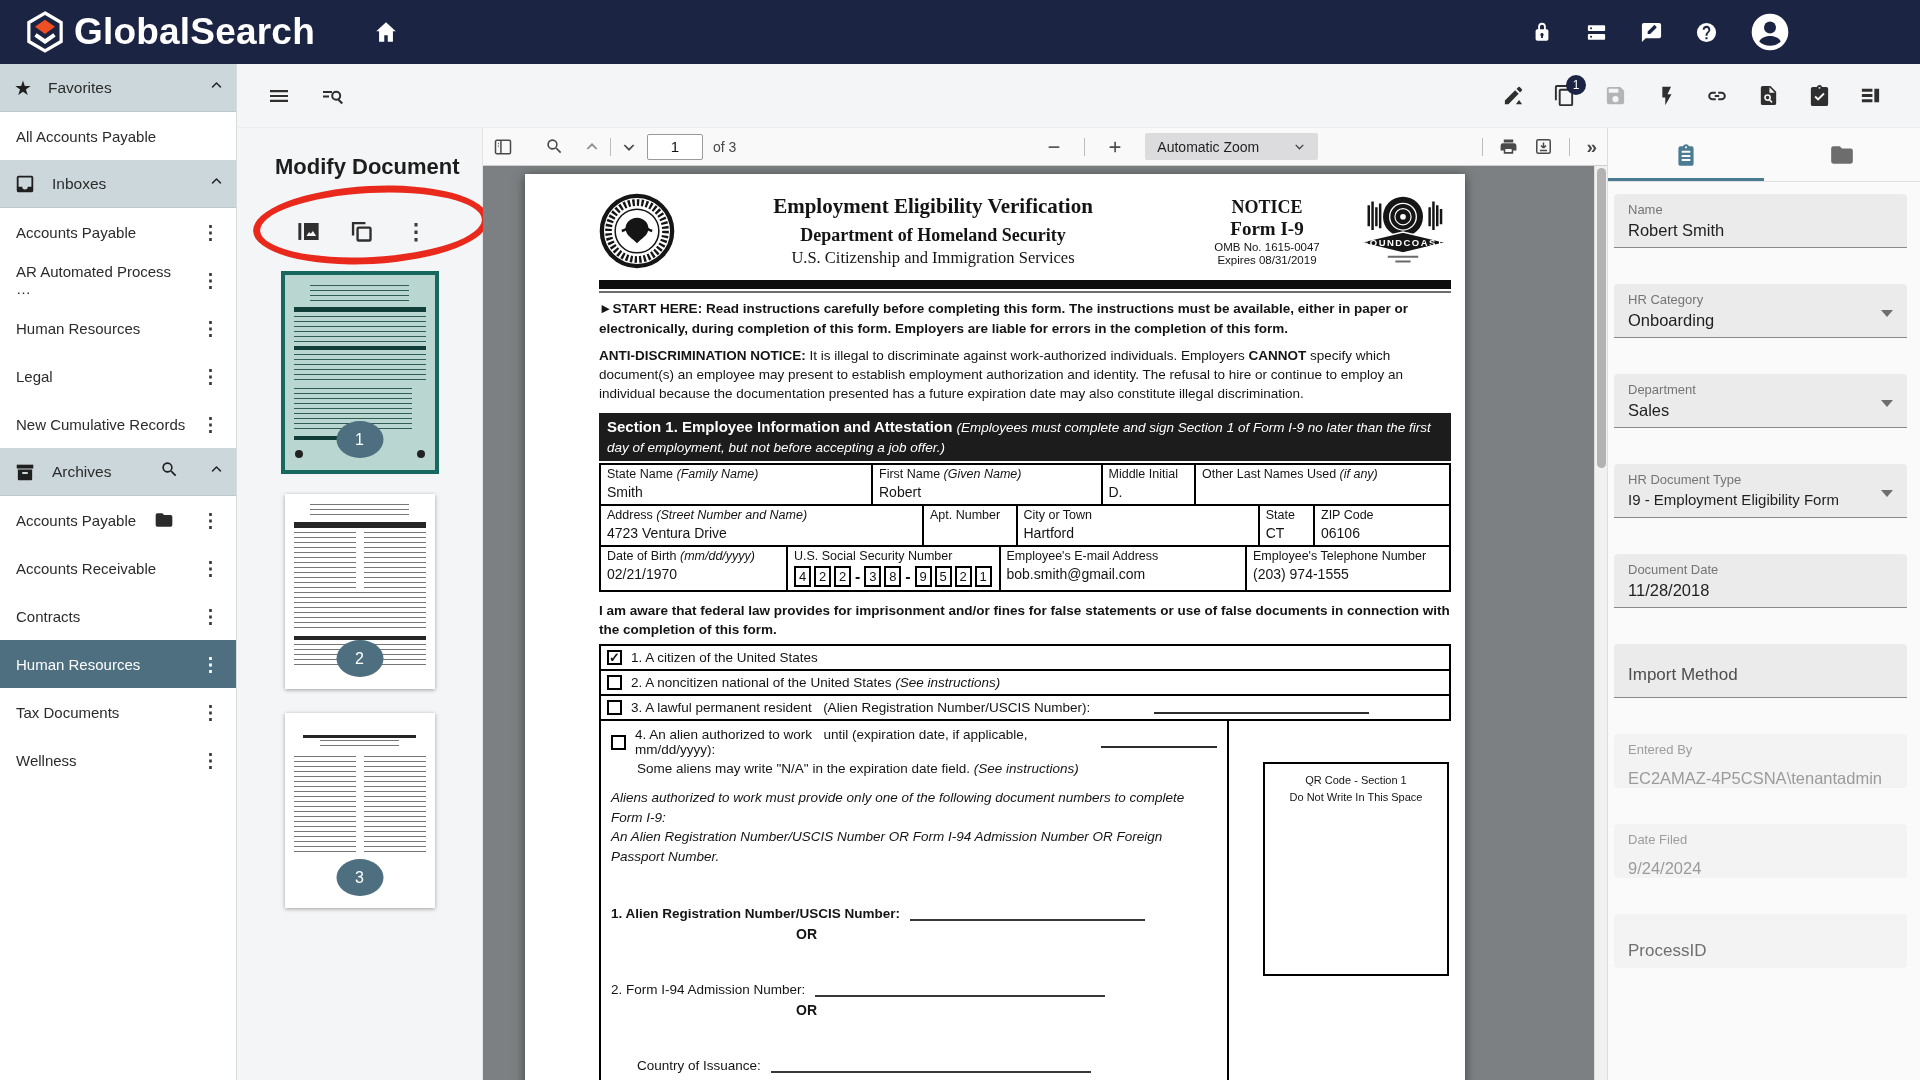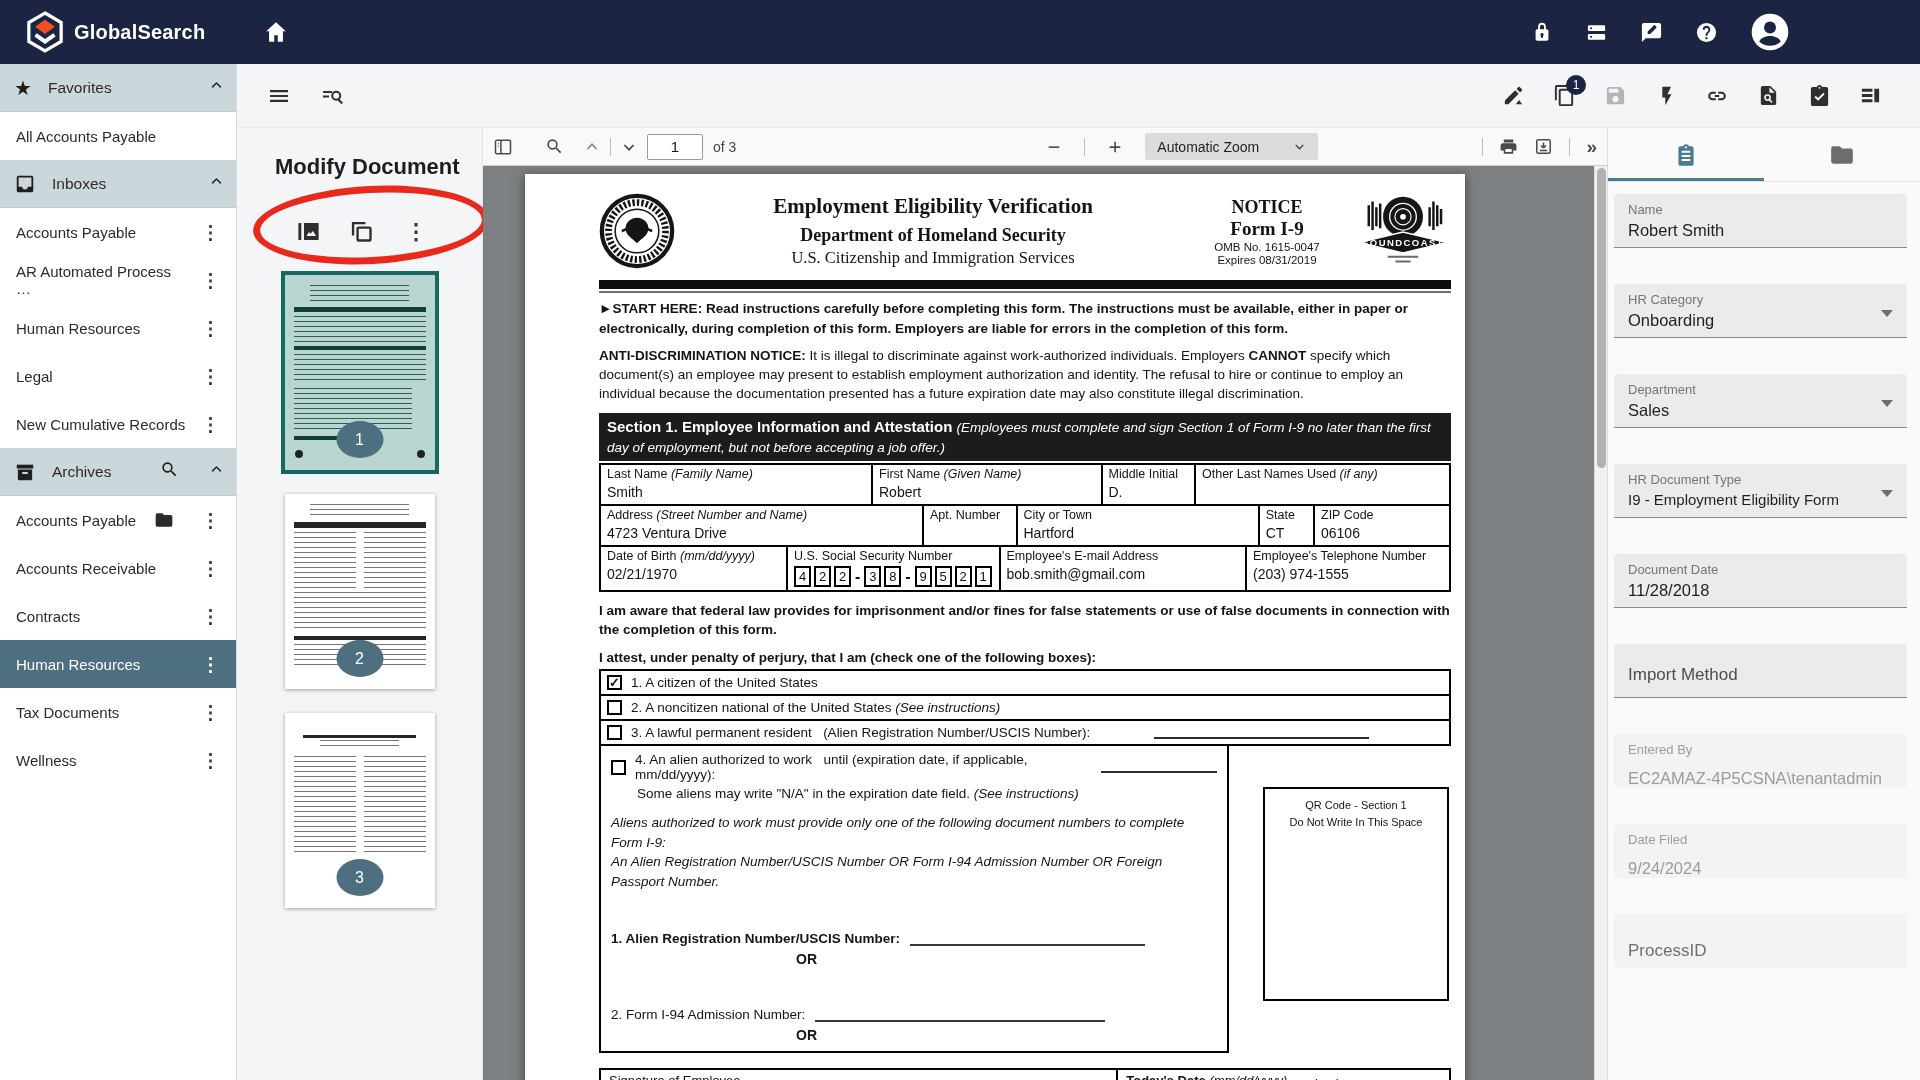--- a/index.html
+++ b/index.html
@@ -2,21 +2,21 @@
 <html><head>
 <meta charset="utf-8">
 <style>
   * { margin:0; padding:0; box-sizing:border-box; }
   html,body { width:1920px; height:1080px; overflow:hidden;
     font-family:"Liberation Sans",sans-serif; background:#f4f5f6; color:#222; }
 
   
   .navbar { height:64px; background:#1b2443; display:flex; align-items:center; padding:0 26px; color:#fff; }
   .brand { display:flex; align-items:center; gap:10px; }
-  .brand-text { font-size:20px; font-weight:700; letter-spacing:.2px; }
+  .brand-text { font-size:37px; font-weight:700; letter-spacing:.2px; }
   .home-btn { margin-left:58px; display:flex; cursor:pointer; }
   .nav-right { margin-left:auto; display:flex; align-items:center; gap:32px; padding-right:104px; }
   .nav-icon { display:flex; cursor:pointer; }
 
   
   .app { display:flex; height:1016px; }
 
   
   .sidebar { width:237px; background:#fff; border-right:1px solid #d9dcdd; flex:none; }
   .side-row { height:48px; display:flex; align-items:center; padding:0 12px 0 14px; font-size:15px; color:#2b2b2b; cursor:pointer; }
@@ -535,21 +535,21 @@
 
             <div class="sec1">
               <span>Section 1. Employee Information and Attestation</span>
               <i>(Employees must complete and sign Section 1 of Form I-9 no later than the first day of employment, but not before accepting a job offer.)</i>
             </div>
 
             <table class="i9">
               <tbody>
                   <tr>
                 <td style="width:32%;">
-                      <div class="cl"><span>Last Name</span> <i>(Family Name)</i></div>
+                      <div class="cl"><span>State Name</span> <i>(Family Name)</i></div>
                       <div class="cv">Smith</div>
                     </td>
                 <td style="width:27%;">
                       <div class="cl"><span>First Name</span> <i>(Given Name)</i></div>
                       <div class="cv">Robert</div>
                     </td>
                 <td style="width:11%;">
                       <div class="cl">Middle Initial</div>
                       <div class="cv">D.</div>
                     </td>
@@ -615,21 +615,20 @@
                     </td>
                 <td style="width:24%;">
                       <div class="cl">Employee's Telephone Number</div>
                       <div class="cv">(203) 974-1555</div>
                     </td>
               </tr>
             </tbody>
               </table>
 
             <p class="p-perjury">I am aware that federal law provides for imprisonment and/or fines for false statements or use of false documents in connection with the completion of this form.</p>
-            <p class="p-attest">I attest, under penalty of perjury, that I am (check one of the following boxes):</p>
 
             <div class="attest-zone">
               <div class="cbrow">
                 <span class="cbbox">✓</span>
                 <span>1. A citizen of the United States</span>
               </div>
               <div class="cbrow">
                 <span class="cbbox"></span>
                 <span><span>2. A noncitizen national of the United States</span> <i>(See instructions)</i></span>
               </div>
@@ -653,20 +652,24 @@
                 <div class="alien-item">
                     <span class="lbl" style="font-weight:700;">1. Alien Registration Number/USCIS Number:</span>
                     <span class="iline" style="width:235px;"></span>
                   </div>
                 <div class="or">OR</div>
                 <div class="alien-item">
                     <span class="lbl">2. Form I-94 Admission Number:</span>
                     <span class="iline" style="width:290px;"></span>
                   </div>
                 <div class="or">OR</div>
+                <div class="alien-item" style="margin-left:26px;">
+                    <span class="lbl">Country of Issuance:</span>
+                    <span class="iline" style="width:320px;"></span>
+                  </div>
               </div>
 
               <div class="qrbox">
                 <div>QR Code - Section 1</div>
                 <div>Do Not Write In This Space</div>
               </div>
             </div>
 
             <div class="sigrow">
               <div class="sigcell1">

